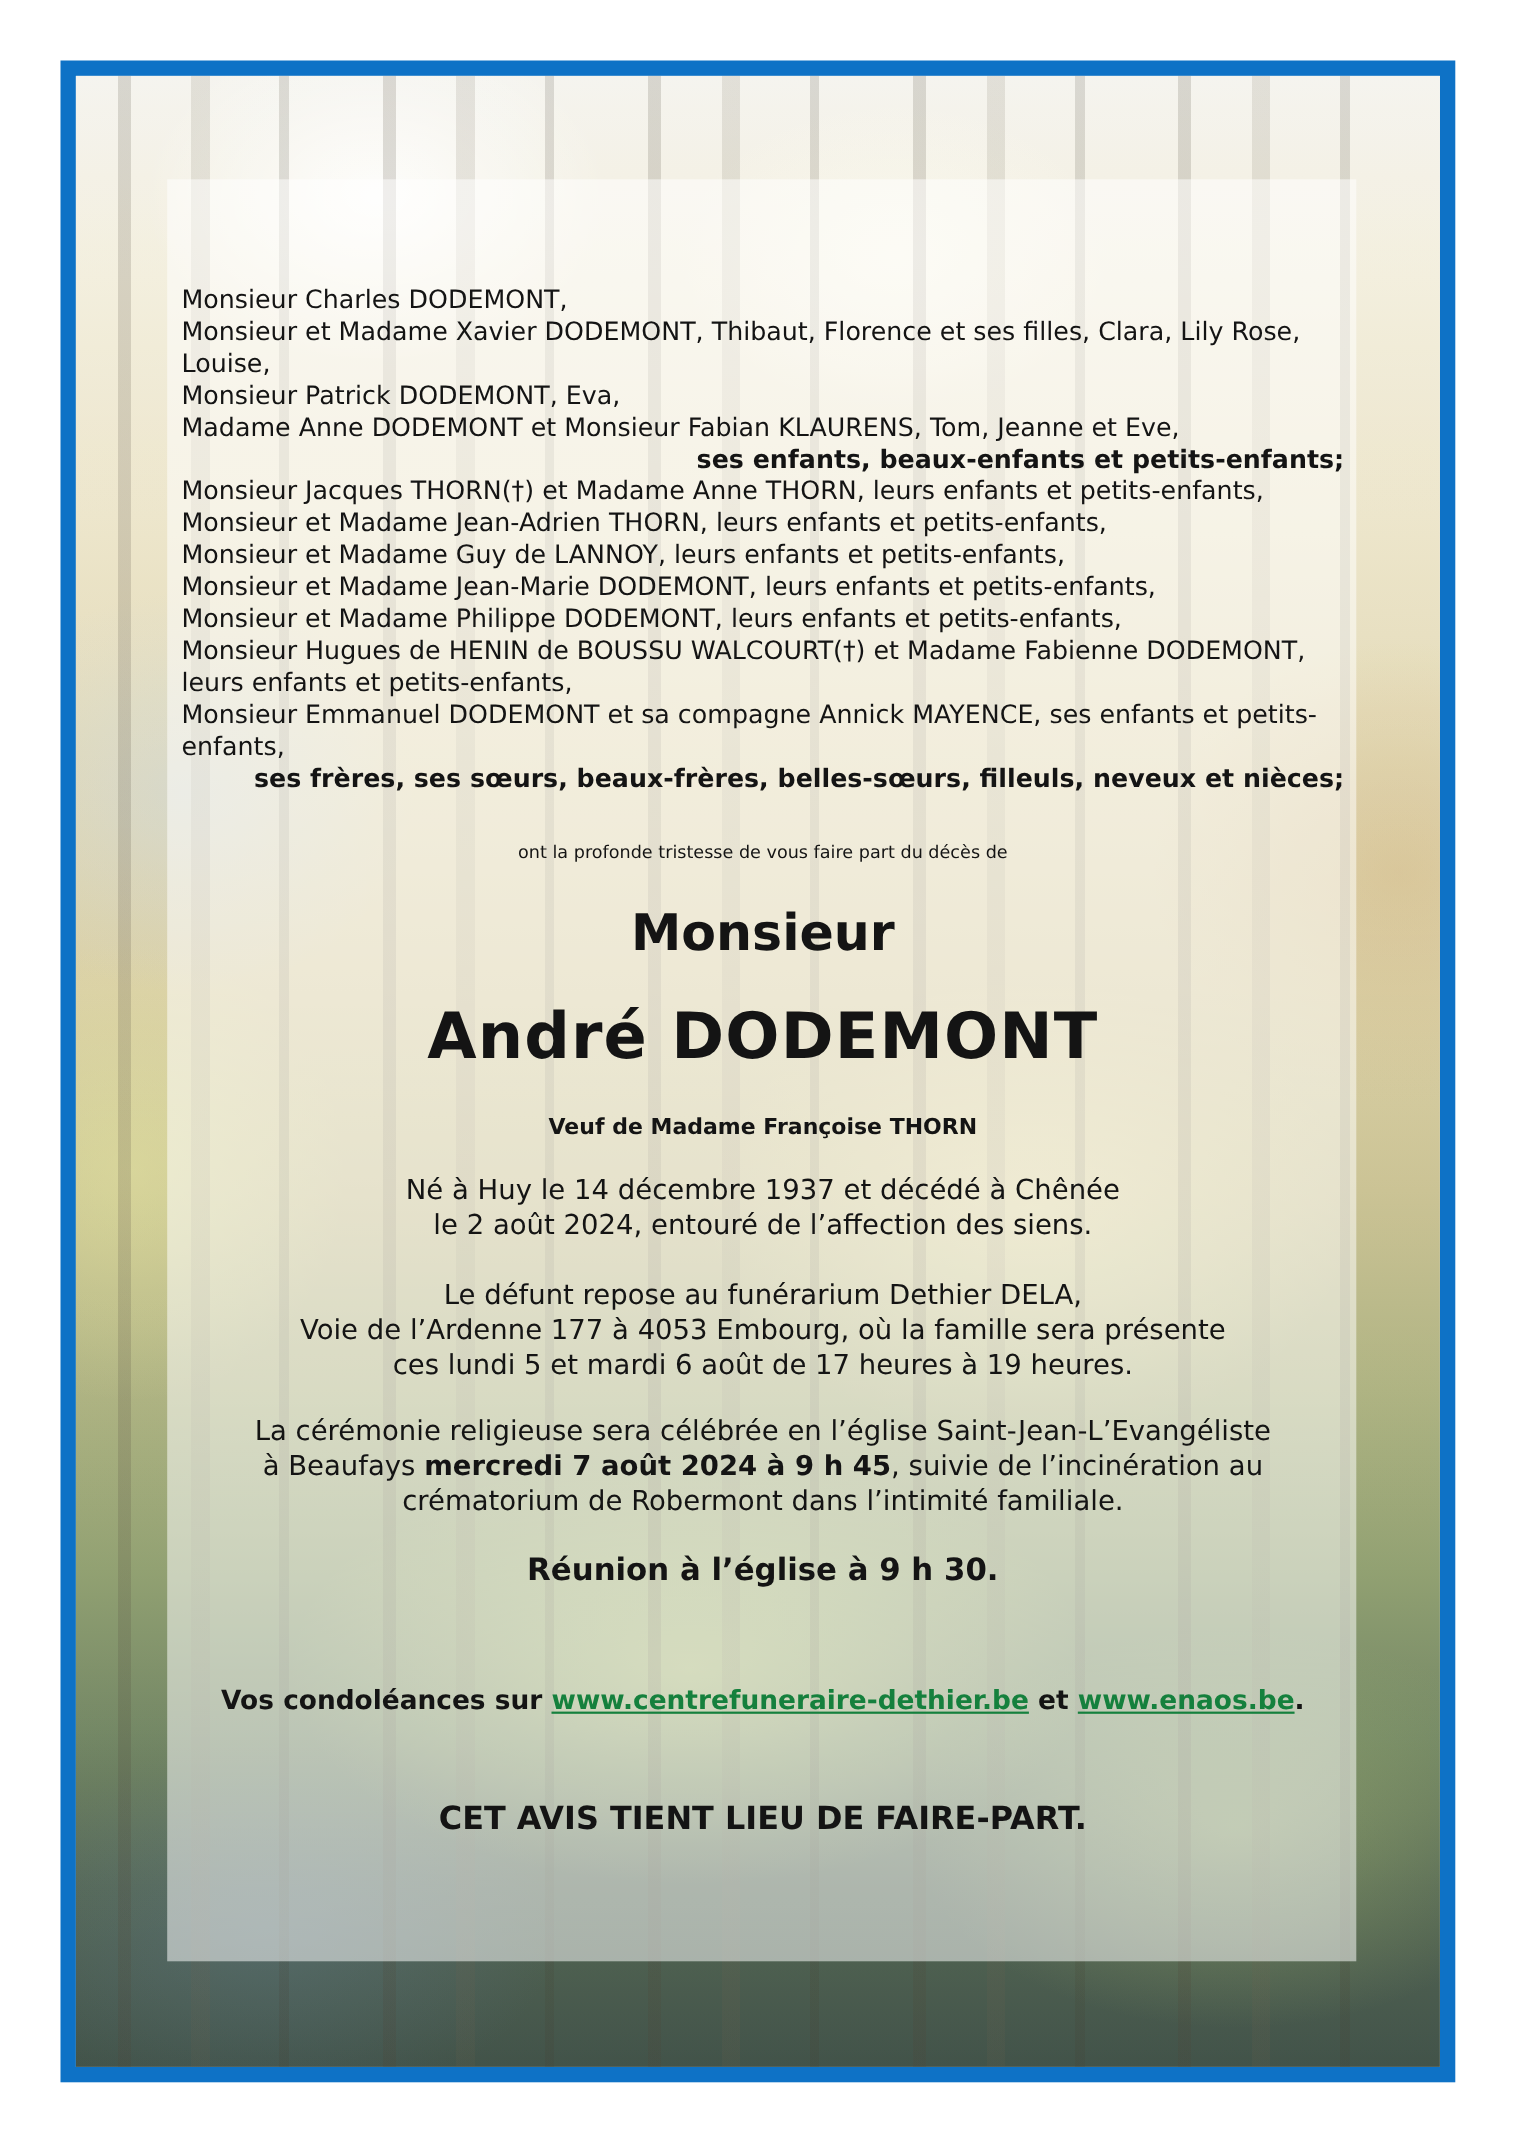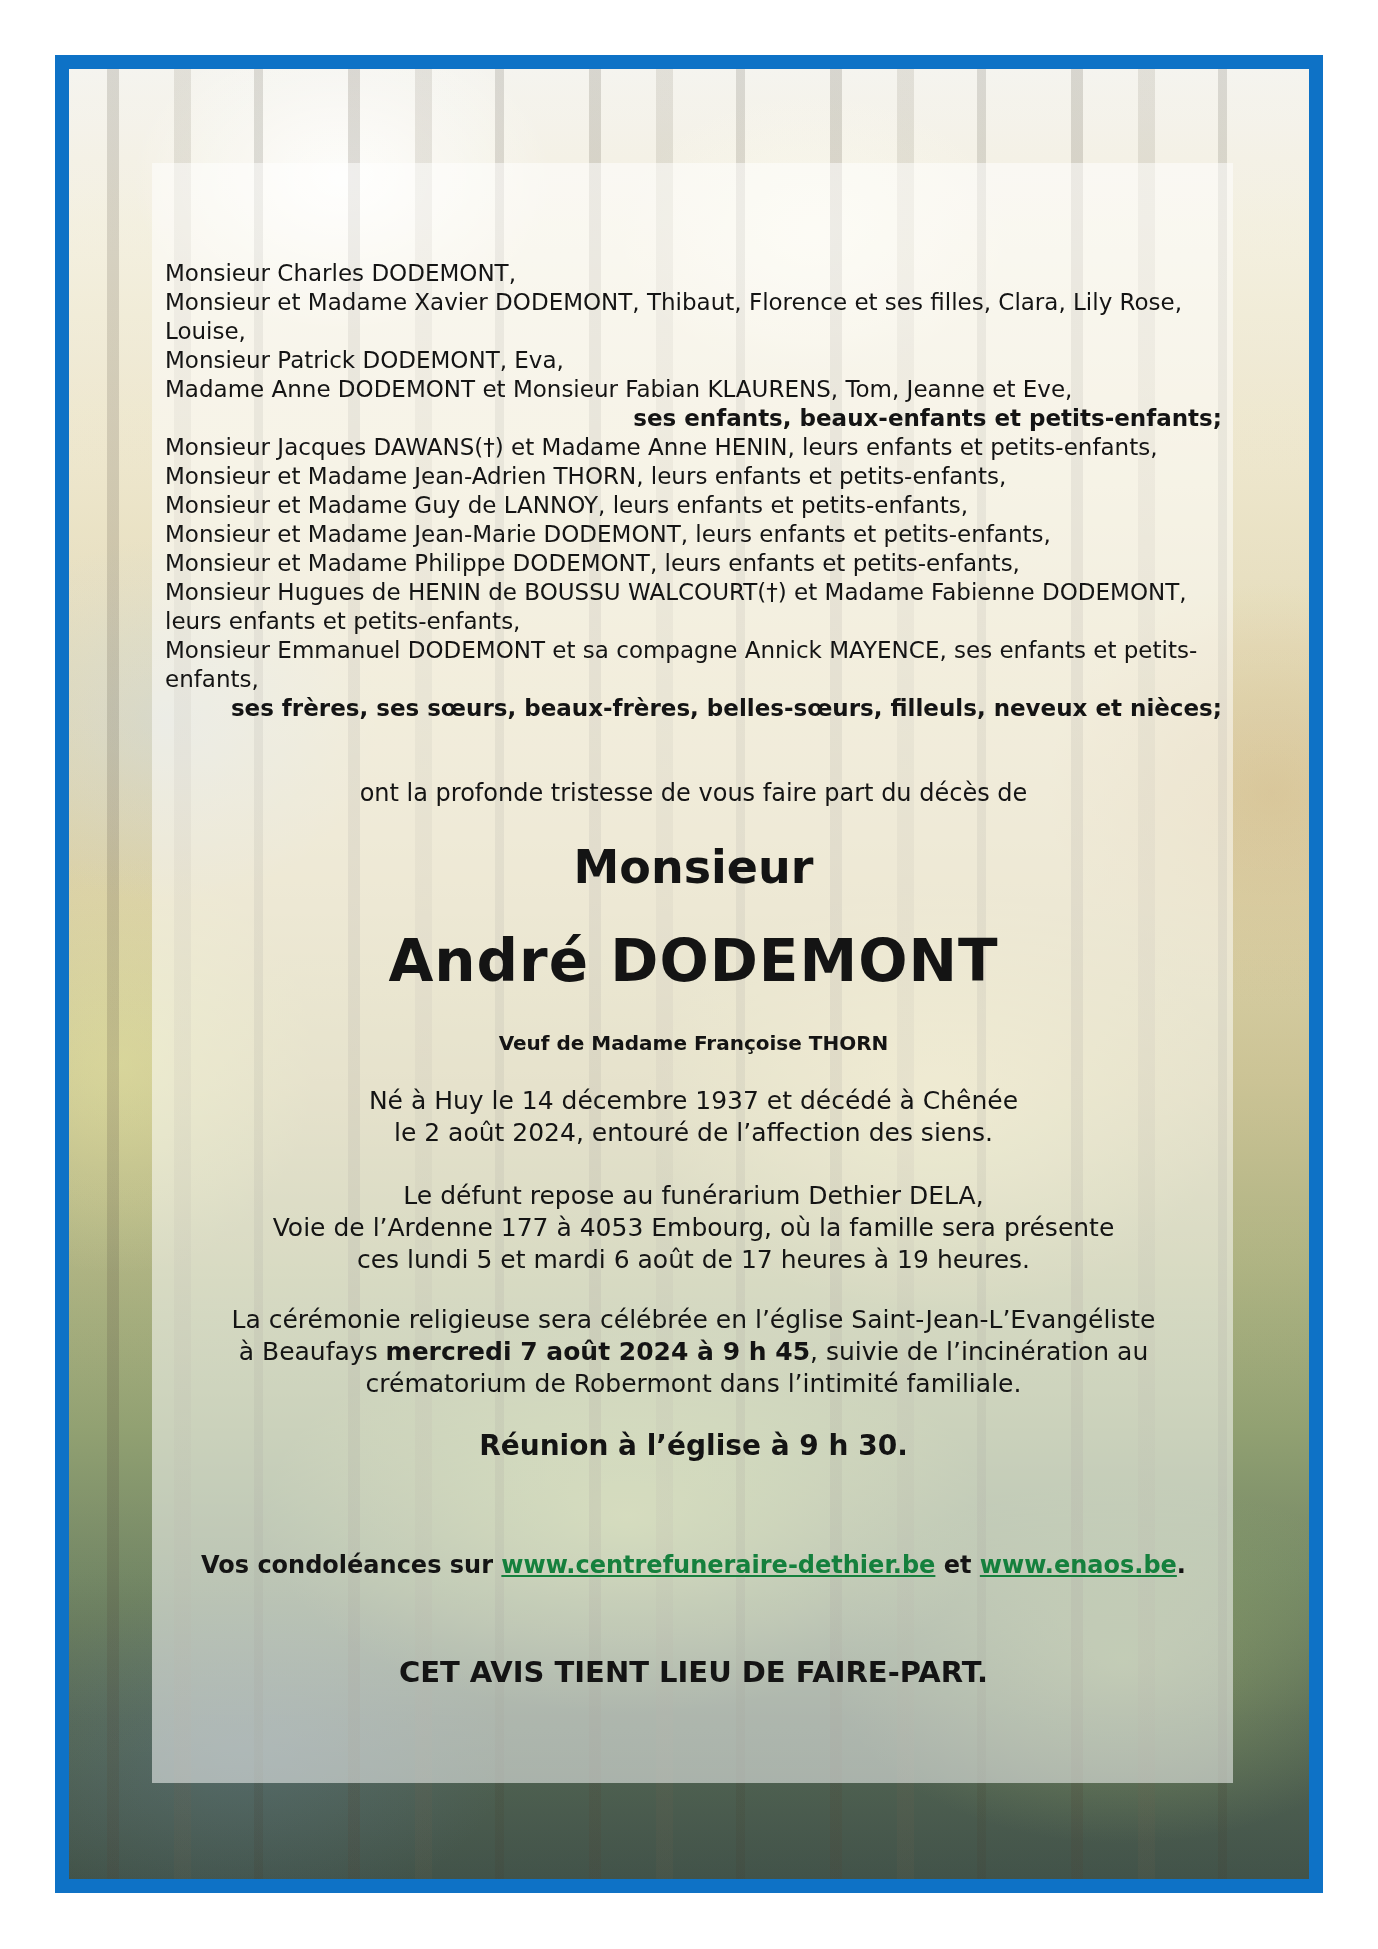--- a/index.html
+++ b/index.html
@@ -39,21 +39,21 @@
   .panel{
     position:absolute;left:83px;top:94px;width:1081px;height:1620px;
     background:rgba(255,255,255,0.52);
   }
   .content{position:absolute;left:96px;top:190px;width:1057px;}
   .names{font-size:23px;line-height:29px;white-space:nowrap;}
   .names .line{white-space:nowrap;}
   .b{font-weight:bold;}
   .r{text-align:right;}
   .c{text-align:center;white-space:nowrap;}
-  .intro{font-size:24px;line-height:31px;margin-top:55px;}
+  .intro{font-size:16px;line-height:31px;margin-top:36px;}
   .title1{font-weight:bold;font-size:46px;line-height:54px;margin-top:31px;}
   .bigname{font-weight:bold;font-size:58px;line-height:68px;margin-top:33px;letter-spacing:1px;}
   .widower{font-weight:bold;font-size:20px;line-height:32px;margin-top:32px;}
   .birth{font-size:25px;line-height:32px;margin-top:26px;}
   .repose{font-size:25px;line-height:32px;margin-top:31px;}
   .ceremony{font-size:25px;line-height:32px;margin-top:28px;}
   .reunion{font-weight:bold;font-size:28px;line-height:36px;margin-top:28px;}
   .condolences{font-weight:bold;font-size:24px;line-height:30px;margin-top:86px;}
   .footer{font-weight:bold;font-size:29px;line-height:29px;margin-top:78px;}
   a.doclink{color:#15803d;text-decoration:underline;font-weight:bold;}
@@ -67,21 +67,21 @@
     <div class="panel"></div>
     <div class="content">
 
       <div class="names">
         <div class="line">Monsieur Charles DODEMONT,</div>
         <div class="line">Monsieur et Madame Xavier DODEMONT, Thibaut, Florence et ses filles, Clara, Lily Rose,</div>
         <div class="line">Louise,</div>
         <div class="line">Monsieur Patrick DODEMONT, Eva,</div>
         <div class="line">Madame Anne DODEMONT et Monsieur Fabian KLAURENS, Tom, Jeanne et Eve,</div>
         <div class="line b r">ses enfants, beaux-enfants et petits-enfants;</div>
-        <div class="line">Monsieur Jacques DAWANS(†) et Madame Anne HENIN, leurs enfants et petits-enfants,</div>
+        <div class="line">Monsieur Jacques THORN(†) et Madame Anne THORN, leurs enfants et petits-enfants,</div>
         <div class="line">Monsieur et Madame Jean-Adrien THORN, leurs enfants et petits-enfants,</div>
         <div class="line">Monsieur et Madame Guy de LANNOY, leurs enfants et petits-enfants,</div>
         <div class="line">Monsieur et Madame Jean-Marie DODEMONT, leurs enfants et petits-enfants,</div>
         <div class="line">Monsieur et Madame Philippe DODEMONT, leurs enfants et petits-enfants,</div>
         <div class="line">Monsieur Hugues de HENIN de BOUSSU WALCOURT(†) et Madame Fabienne DODEMONT,</div>
         <div class="line">leurs enfants et petits-enfants,</div>
         <div class="line">Monsieur Emmanuel DODEMONT et sa compagne Annick MAYENCE, ses enfants et petits-</div>
         <div class="line">enfants,</div>
         <div class="line b r">ses frères, ses sœurs, beaux-frères, belles-sœurs, filleuls, neveux et nièces;</div>
       </div>

